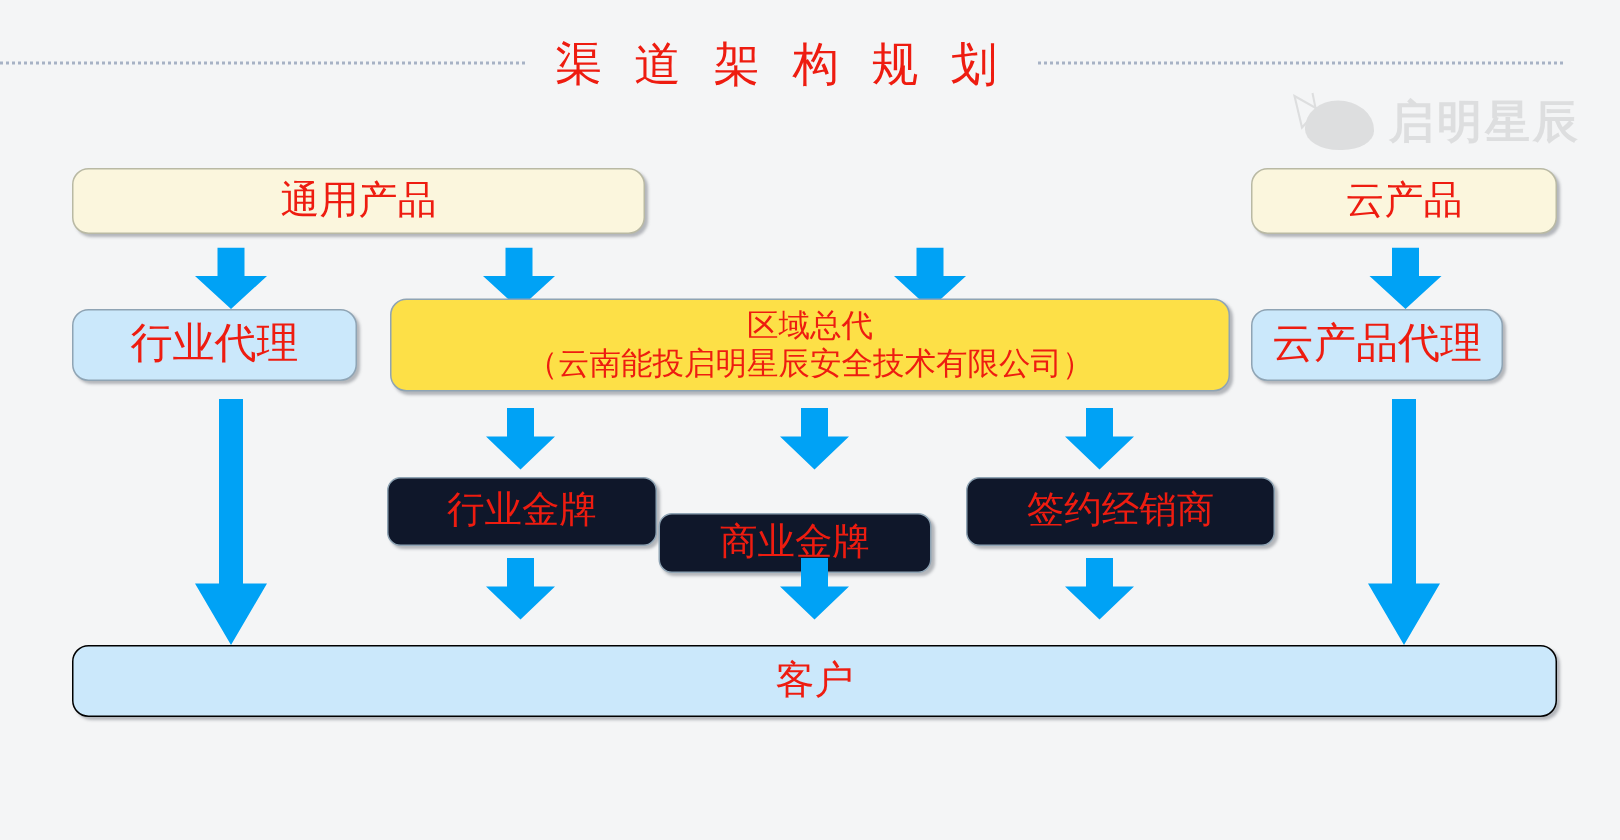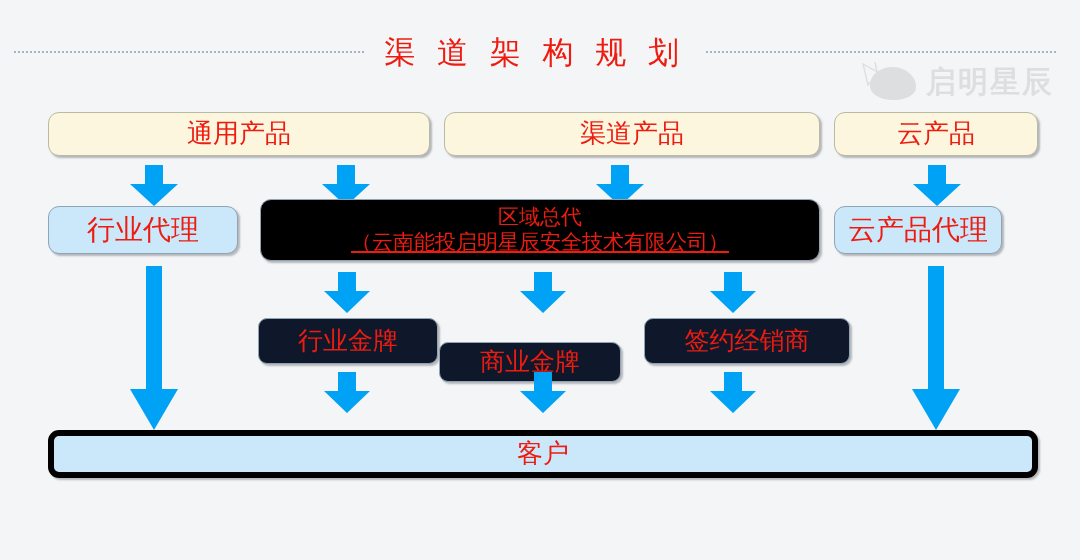--- a/index.html
+++ b/index.html
@@ -19,27 +19,26 @@
     position: absolute;
     left: 0; top: 0;
     width: 1080px;
     height: 560px;
   }
 
   
   .title-band {
     position: absolute;
     left: 0;
-    top: 30px;
+    top: 20px;
     width: 1042px;
     height: 44px;
     display: flex;
     align-items: center;
     justify-content: center;
-    margin-left: 14px;
   }
   .title-rule {
     flex: 1 1 auto;
     height: 0;
     border-top: 2px dotted #9aa7bd;
     opacity: .85;
   }
   .title-rule.left  { margin-right: 14px; }
   .title-rule.right { margin-left: 14px; }
   .title-text {
@@ -110,38 +109,38 @@
     background: #fbf6dd;
     border: 1px solid #b9b9a4;
     font-size: 26px;
   }
   .node.channel {
     background: #cbe8fb;
     border: 1px solid #8fa4b4;
     font-size: 28px;
   }
   .node.region {
-    background: #000000;
+    background: #fde047;
     border: 1px solid #8fa4b4;
     font-size: 21px;
     flex-direction: column;
   }
   .node.gold {
     background: #0f172a;
     border: 1px solid #8fa4b4;
     font-size: 25px;
     border-radius: 9px;
   }
   .node.customer {
     background: #cbe8fb;
-    border: 6px solid #000000;
+    border: 1px solid #000000;
     font-size: 26px;
   }
   .region-line1 { display: block; }
-  .region-line2 { display: block; text-decoration: underline; }
+  .region-line2 { display: block; }
 
   
   .arrow {
     position: absolute;
   }
   .arrow svg { display: block; }
 </style>
 </head>
 <body>
 
@@ -161,23 +160,20 @@
         <path d="M13 1 L15 11" stroke="#6b6b6b" stroke-width="1.4" fill="none"></path>
       </svg>
     </div>
     <div class="logo-text">启明星辰</div>
   </div>
 
   <div class="node product" style="left:48px;  top:112px; width:382px; height:44px;">
     <span>通用产品</span>
   </div>
 
-  <div class="node product" style="left:444px; top:112px; width:376px; height:44px;">
-    <span>渠道产品</span>
-  </div>
 
   <div class="node product" style="left:834px; top:112px; width:204px; height:44px;">
     <span>云产品</span>
   </div>
 
   <div class="arrow" style="left:128px; top:165px;">
     <svg width="52" height="42" viewBox="0 0 52 42">
       <polygon points="17,0 35,0 35,19 50,19 26,41 2,19 17,19" fill="#00a2f5"></polygon>
     </svg>
   </div>

